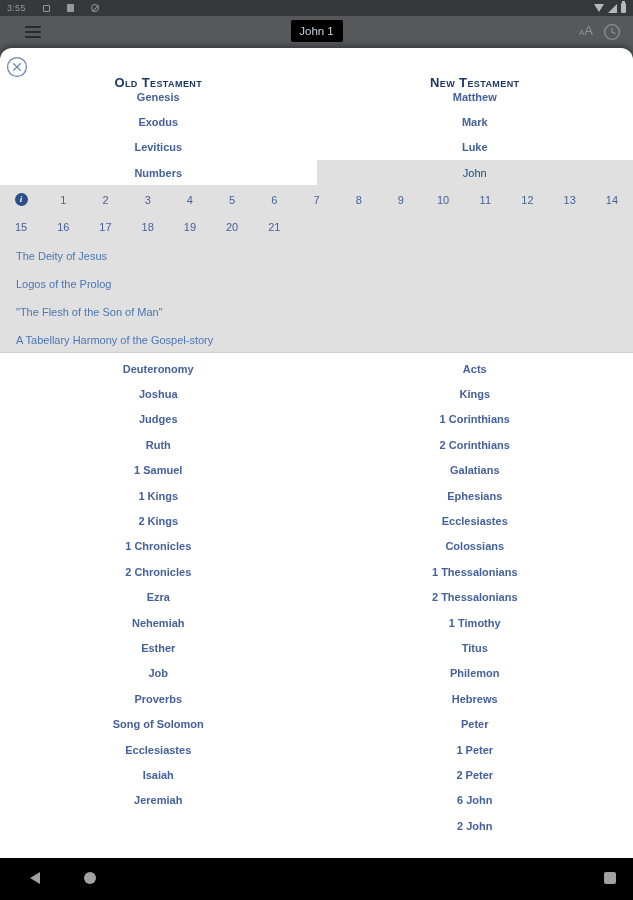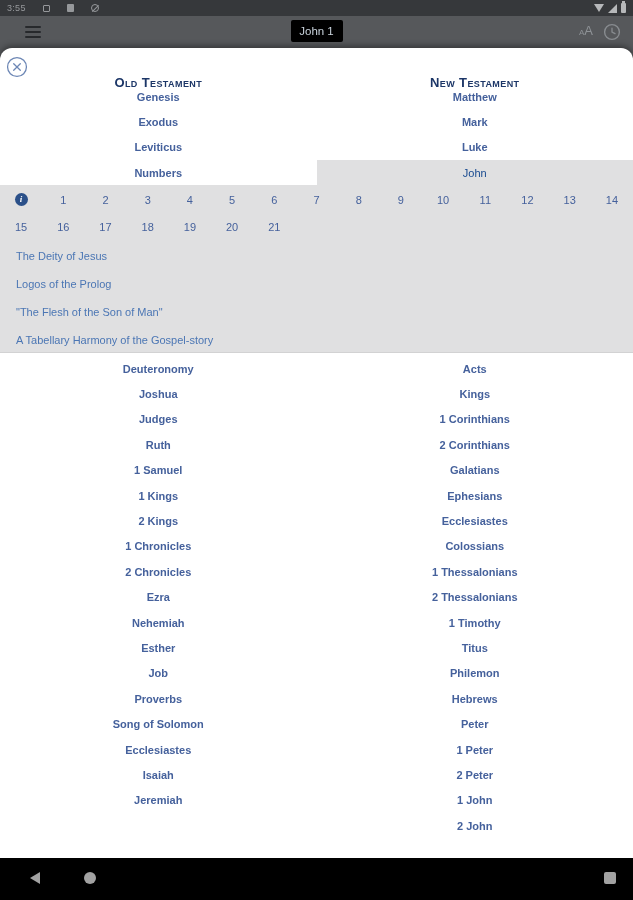--- a/index.html
+++ b/index.html
@@ -200,21 +200,21 @@
         <div class="book-item">Colossians</div>
         <div class="book-item">1 Thessalonians</div>
         <div class="book-item">2 Thessalonians</div>
         <div class="book-item">1 Timothy</div>
         <div class="book-item">Titus</div>
         <div class="book-item">Philemon</div>
         <div class="book-item">Hebrews</div>
         <div class="book-item">Peter</div>
         <div class="book-item">1 Peter</div>
         <div class="book-item">2 Peter</div>
-        <div class="book-item">1 John</div>
+        <div class="book-item">6 John</div>
         <div class="book-item">2 John</div>
     </div>
 
   </div>
 
   <div class="nav-bar">
     <div class="nav-back"></div>
     <div class="nav-home"></div>
     <div class="nav-recents"></div>
   </div>

